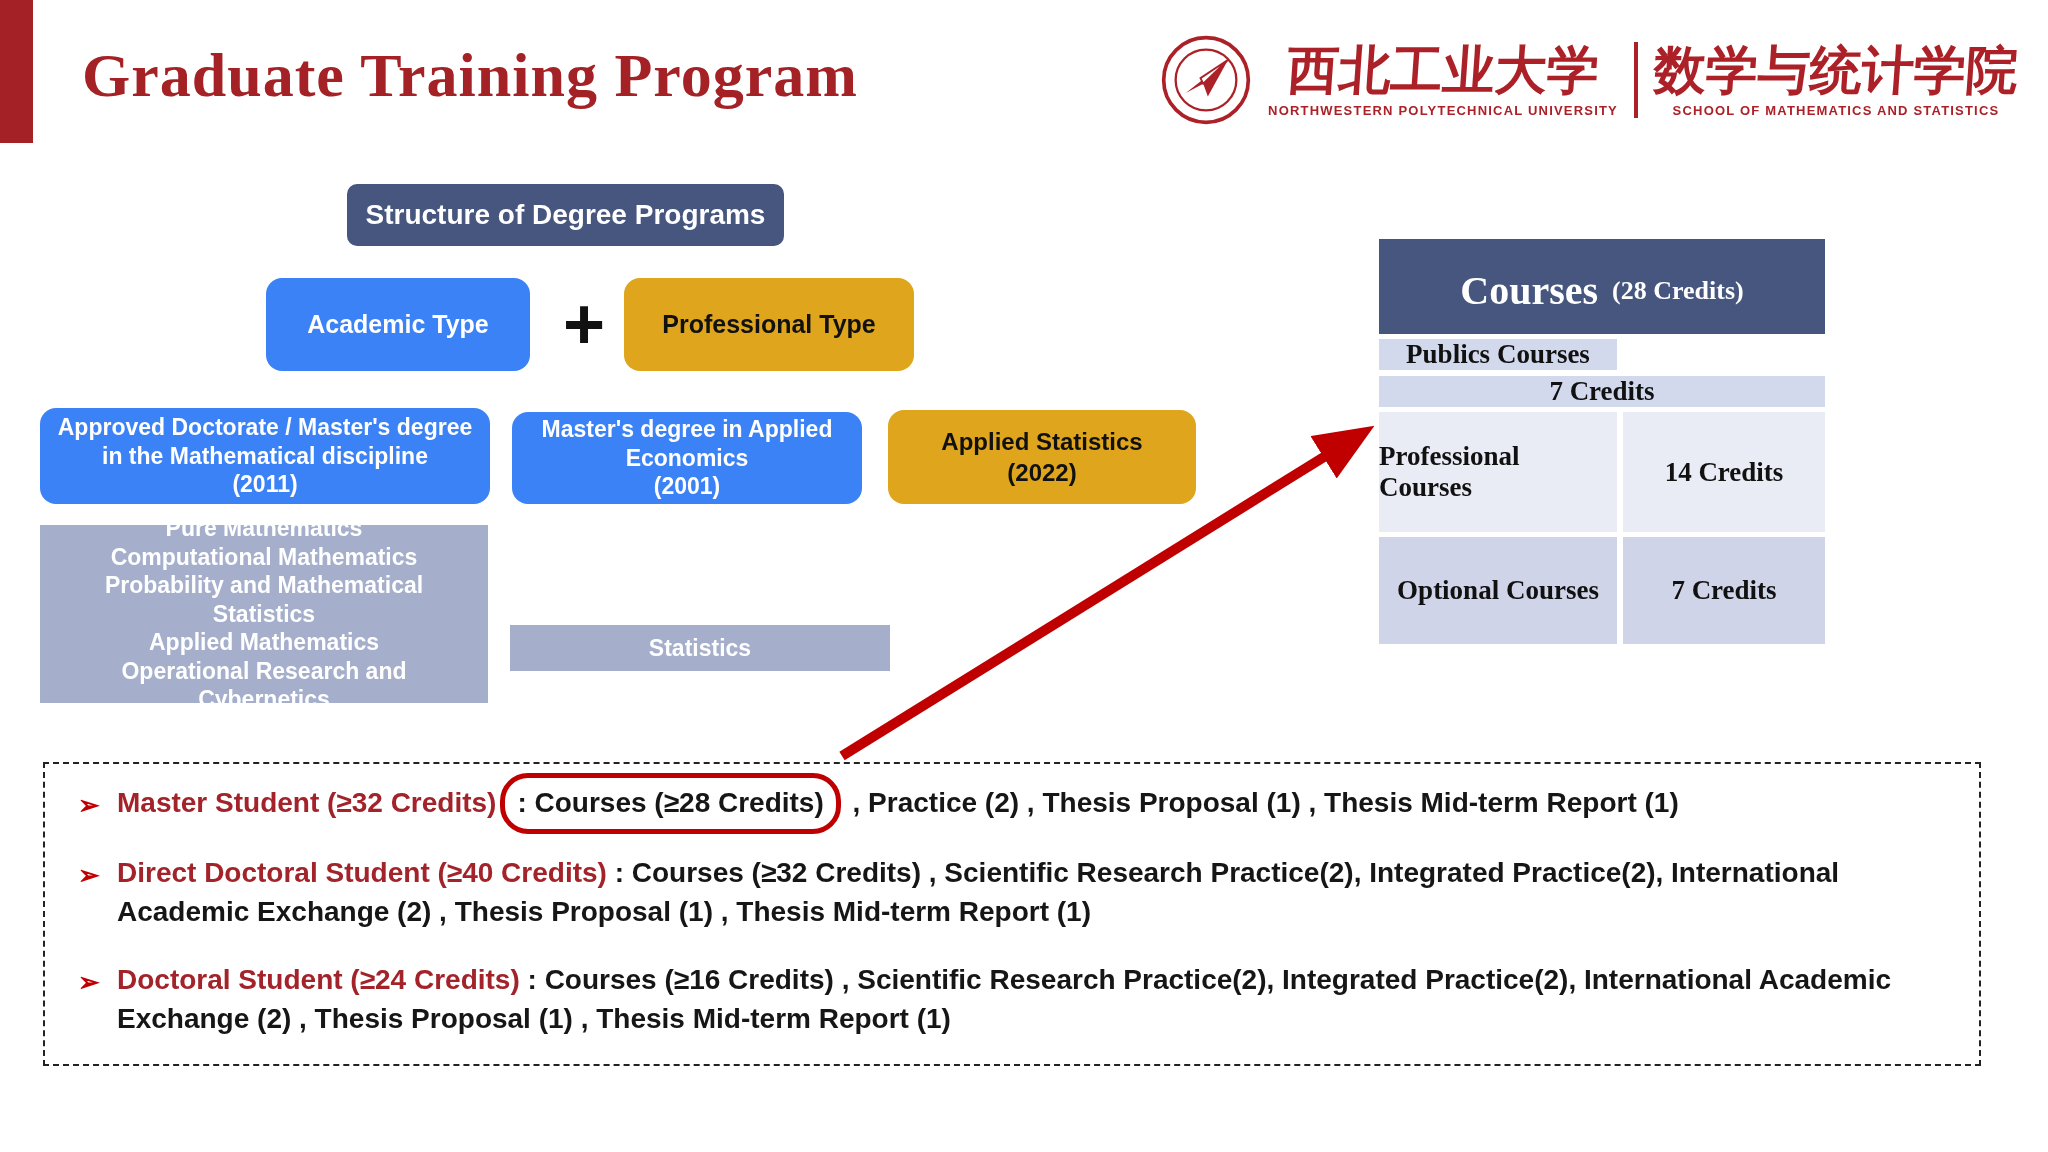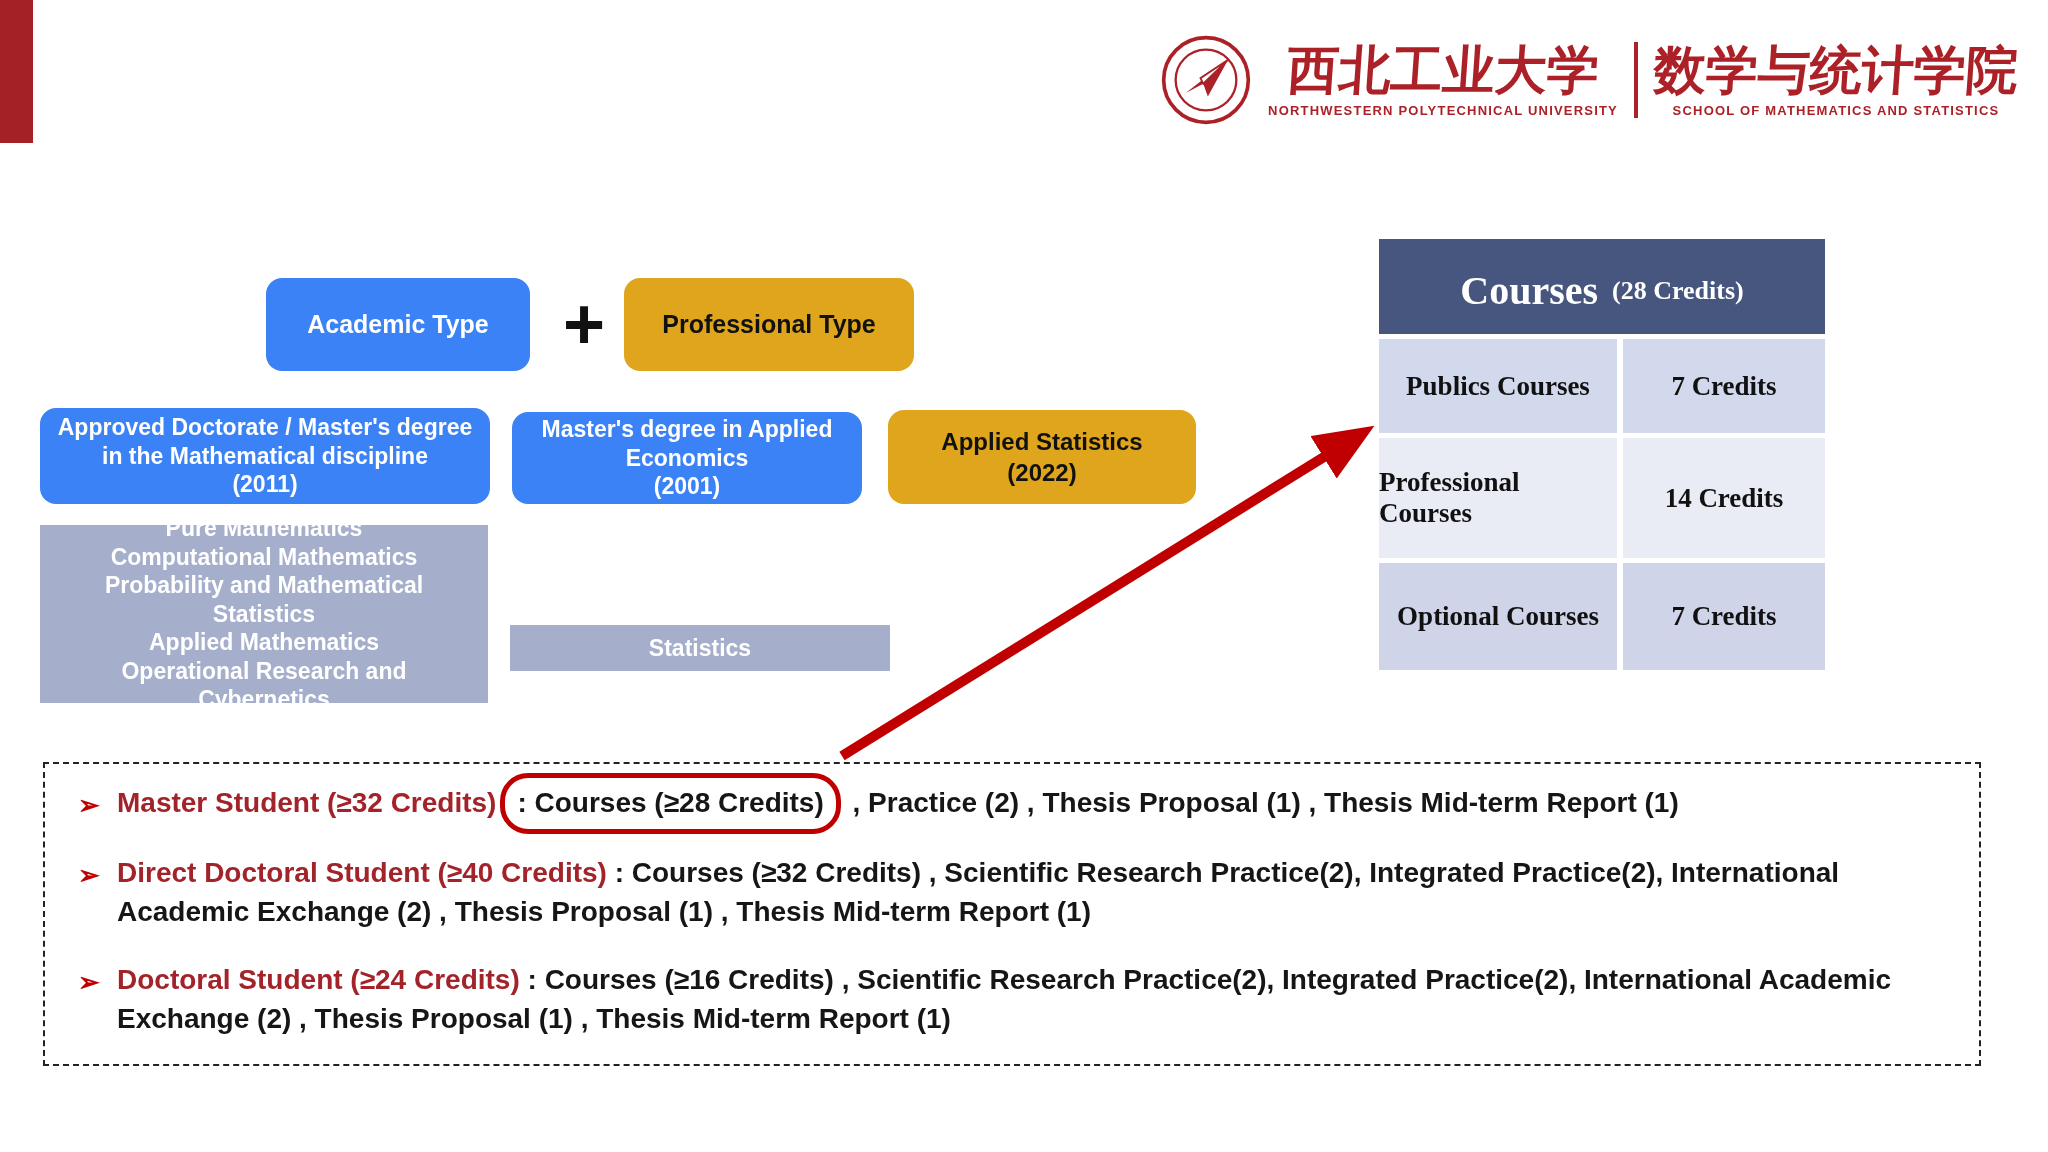--- a/index.html
+++ b/index.html
@@ -43,21 +43,21 @@
   .ctable .thead{height:95px;background:#46567E;color:#ffffff;display:flex;align-items:baseline;
           justify-content:center;gap:14px;padding-top:8px;box-sizing:border-box;}
   .ctable .thead{align-items:center;}
   .ctable .t-main{font-size:40px;font-weight:bold;}
   .ctable .t-sub{font-size:26px;font-weight:bold;}
   .ctable .trow{display:flex;gap:6px;}
   .ctable .cell{display:flex;align-items:center;justify-content:center;font-weight:bold;
           font-size:27px;color:#111111;}
   .ctable .c-label{width:238px;}
   .ctable .c-val{flex:1;}
-  .row-h1{height:94px;} .row-h2{height:120px;} .row-h3{height:107px;}
+  .row-h1{height:68px;flex-direction:column;} .row-h2{height:120px;} .row-h3{height:107px;}
   .shade-a{background:#D3D9EC;} .shade-b{background:#E9ECF5;} .shade-c{background:#CFD4E8;}
 
   
   .overlay{position:absolute;left:0;top:0;width:2048px;height:1152px;pointer-events:none;}
 
   
   .reqbox{position:absolute;left:43px;top:762px;width:1938px;height:304px;border:2px dashed #222222;
           box-sizing:border-box;padding:20px 28px 0 16px;}
   .bullet{display:flex;align-items:flex-start;font-size:28px;font-weight:bold;color:#161616;
           line-height:1.38;margin-bottom:30px;}
@@ -65,39 +65,41 @@
   .bullet .txt{flex:1;}
   .red-head{color:#A3232A;}
   .hl{display:inline-block;border:5px solid #C00000;border-radius:28px;padding:6px 12px;margin:-11px 4px;}
 </style>
 </head>
 <body>
 
 <div class="slide">
 
   <div class="red-bar"></div>
+  <div class="title">Graduate Training Program</div>
 
   <div class="logo">
     <svg class="emblem" viewBox="0 0 100 100">
       <circle cx="50" cy="50" r="46" fill="none" stroke="#AC2127" stroke-width="4"></circle>
       <circle cx="50" cy="50" r="33" fill="none" stroke="#AC2127" stroke-width="2.5"></circle>
       <path d="M28 64 L74 28 L52 68 L47 54 Z" fill="#AC2127"></path>
       <path d="M47 54 L74 28 L44 48 Z" fill="#ffffff" stroke="#AC2127" stroke-width="2"></path>
     </svg>
     <div class="block">
       <div class="cn">西北工业大学</div>
       <div class="en">NORTHWESTERN  POLYTECHNICAL  UNIVERSITY</div>
     </div>
     <div class="divider"></div>
     <div class="block">
       <div class="cn">数学与统计学院</div>
       <div class="en">SCHOOL OF MATHEMATICS AND STATISTICS</div>
     </div>
   </div>
 
+  <div class="fbox slate b-structure">Structure of Degree Programs</div>
   <div class="fbox mid b-academic">Academic Type</div>
   <div class="b-plus">+</div>
   <div class="fbox gold b-professional">Professional Type</div>
   <div class="fbox mid b-approved">Approved Doctorate / Master's degree in the Mathematical discipline
 (2011)</div>
   <div class="fbox mid b-economics">Master's degree in Applied Economics
 (2001)</div>
   <div class="fbox gold b-appliedstats">Applied Statistics
 (2022)</div>
   <div class="fbox light b-disciplines">Pure  Mathematics

